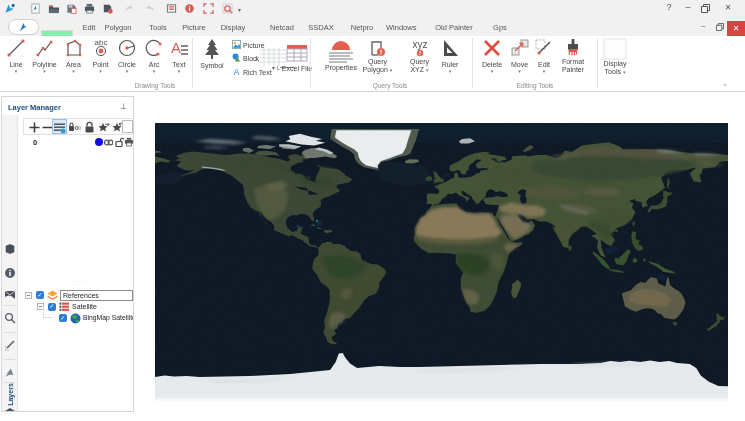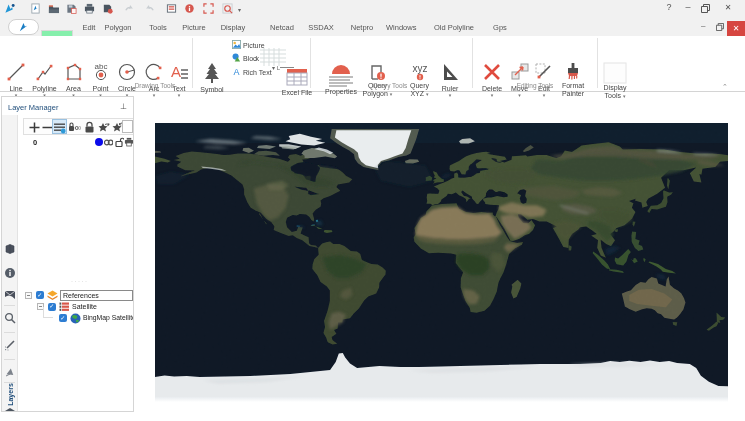--- a/index.html
+++ b/index.html
@@ -14,28 +14,28 @@
 #tabrow { position:absolute; left:0; top:18px; width:745px; height:18px; background:#f1f1f1; }
 #filebtn { position:absolute; left:8px; top:1px; width:31px; height:16px; background:#fff; border:1px solid #d0d0d0; border-radius:8px; }
 .tab { position:absolute; top:2px; height:16px; font-size:7.5px; color:#555; text-align:center; line-height:15px; white-space:nowrap; }
 #tab-home { background:#86efac; border:1px solid #d9d9d9; border-bottom:none; color:#2b78be; top:12px; height:17px;font-style:italic; }
 .docbtn { position:absolute; font-size:8px; color:#555; text-align:center; }
 #docclose { position:absolute; left:727px; top:3px; width:18px; height:15px; background:#d64540; color:#fff; font-size:8px; text-align:center; line-height:15px; }
 
 #ribbon { position:absolute; left:0; top:36px; width:745px; height:56px; background:#fff; border-bottom:1px solid #d4d4d4; }
 .rsep { position:absolute; top:2px; width:1px; height:50px; background:#e2e2e2; }
 .glabel { position:absolute; top:46px; font-size:6.5px; color:#8a8a8a; text-align:center; white-space:nowrap; }
-.bigbtn { position:absolute; top:2px; text-align:center;margin-top:24px; }
+.bigbtn { position:absolute; top:2px; text-align:center; }
 .blabel { font-size:7px; color:#444; text-align:center; line-height:7.5px; white-space:nowrap; }
 .darr { font-size:5px; color:#777; line-height:5px; }
 .smallrow { position:absolute; font-size:7px; color:#444; white-space:nowrap; }
 svg.ic { display:block; margin:0 auto; }
 
 #lpanel { position:absolute; left:1px; top:96px; width:133px; height:316px; background:#fff; border:1px solid #d5d5d5; overflow:hidden; }
-#lptitle { position:absolute; left:6px; top:6px; font-size:7.5px; font-weight:normal; color:#1f4d7a; }
+#lptitle { position:absolute; left:6px; top:6px; font-size:7.5px; font-weight:bold; color:#1f4d7a; }
 #lppin { position:absolute; left:118px; top:5px; font-size:8px; color:#555; }
 #dockstrip { position:absolute; left:0px; top:18px; width:16px; height:296px; background:#f4f4f4; border-right:1px solid #e3e3e3; }
 .dockic { position:absolute; left:2px; width:12px; height:12px; }
 .docksep { position:absolute; left:2px; width:11px; height:1px; background:#dcdcdc; }
 #layers-vtab { position:absolute; left:-7px; top:276px; font-size:7px; font-weight:bold; color:#1f4d7a; transform:rotate(-90deg); transform-origin:center; width:30px; text-align:center; }
 #lptoolbar { position:absolute; left:21px; top:21px; width:111px; height:17px; border:1px solid #e0e0e0; background:#fdfdfd; }
 .tbic { position:absolute; top:2px; width:13px; height:13px; }
 #row0 { position:absolute; left:21px; top:40px; width:111px; height:11px; font-size:7.5px; font-weight:bold; color:#222; }
 #splitter { position:absolute; left:21px; top:184px; width:112px; height:3px; }
 .trow { position:absolute; height:11px; font-size:7px; color:#222; white-space:nowrap; }
@@ -118,21 +118,21 @@
     <div class="tab" id="tab-home" style="left:41px;width:32px;">Home</div>
     <div class="tab" style="left:78px;width:22px;">Edit</div>
     <div class="tab" style="left:103px;width:30px;">Polygon</div>
     <div class="tab" style="left:143px;width:30px;">Tools</div>
     <div class="tab" style="left:179px;width:30px;">Picture</div>
     <div class="tab" style="left:218px;width:30px;">Display</div>
     <div class="tab" style="left:267px;width:30px;">Netcad</div>
     <div class="tab" style="left:306px;width:30px;">SSDAX</div>
     <div class="tab" style="left:347px;width:30px;">Netpro</div>
     <div class="tab" style="left:386px;width:30px;">Windows</div>
-    <div class="tab" style="left:428px;width:52px;">Old Polyline</div>
+    <div class="tab" style="left:428px;width:52px;">Old Painter</div>
     <div class="tab" style="left:488px;width:24px;">Gps</div>
     <div class="docbtn" style="left:701px;top:3px;">–</div>
     <svg style="position:absolute;left:716px;top:5px" width="8" height="8" viewBox="0 0 9 9">
         <path d="M2.5 2.5 V0.5 H8.5 V6.5 H6.5 M0.5 2.5 H6.5 V8.5 H0.5 Z" fill="none" stroke="#555" stroke-width="1"></path>
       </svg>
     <div id="docclose">✕</div>
   </div>
 
   <div id="ribbon">
     <div class="bigbtn" style="left:3px;width:26px">

